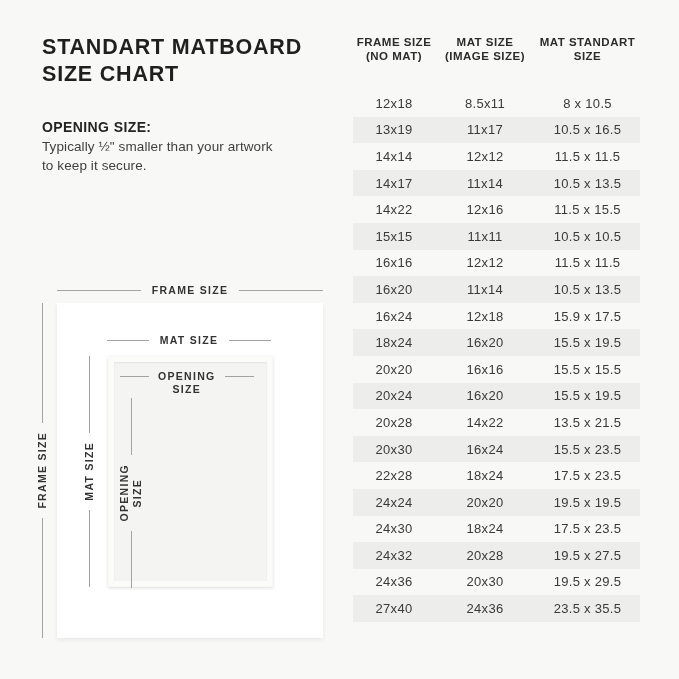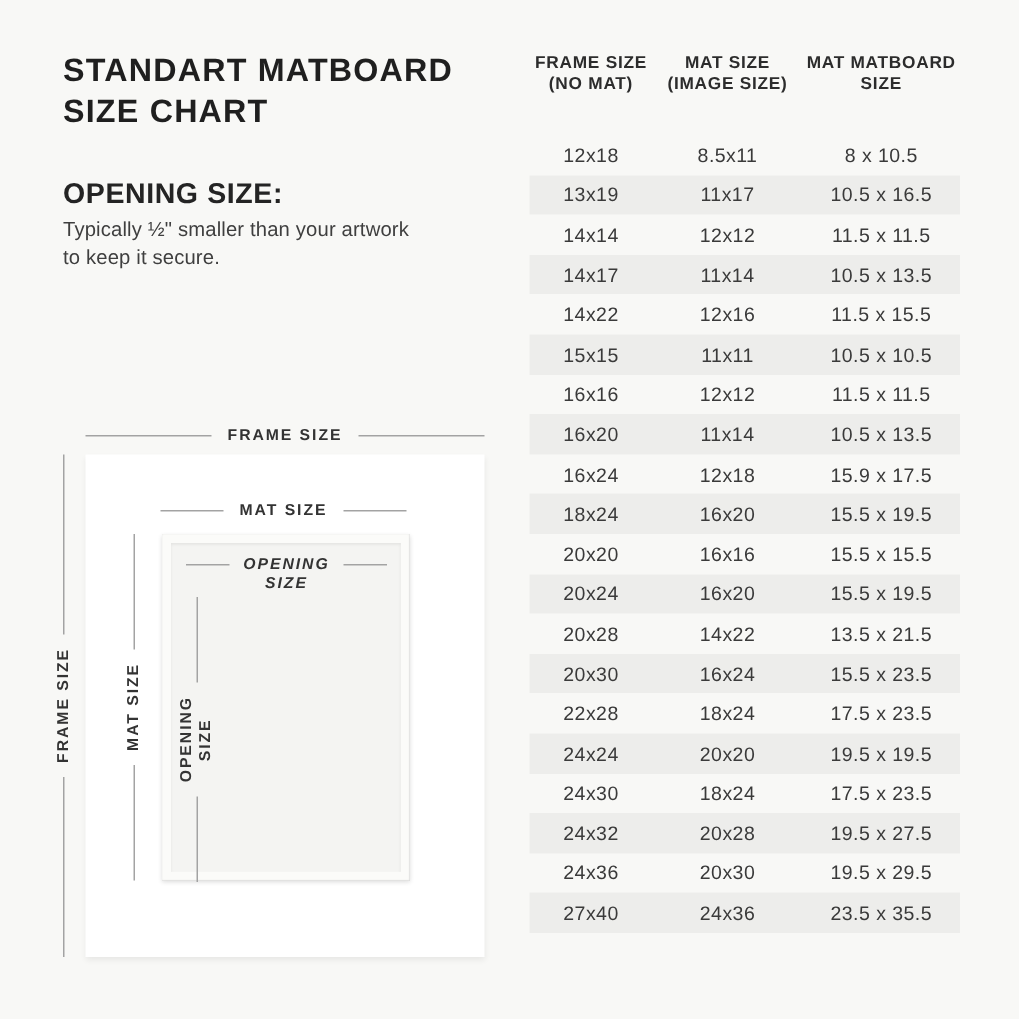--- a/index.html
+++ b/index.html
@@ -16,21 +16,21 @@
   
   .page-title{
     position:absolute; left:42px; top:34px;
     font-size:21.5px; font-weight:600; letter-spacing:.8px;
     line-height:27px; color:#1f1f1f;
   }
   .info-section{ position:absolute; left:42px; width:305px; }
   .info-section.s1{ top:119px; }
   .info-section.s2{ top:191px; }
   .info-heading{
-    font-size:19px; font-weight:600; letter-spacing:.4px; color:#242424;
+    font-size:14px; font-weight:600; letter-spacing:.4px; color:#242424;
     margin-bottom:3px;
   }
   .info-body{
     font-size:13.5px; font-weight:400; color:#3f3f3f;
     line-height:18.5px; white-space:pre-line; letter-spacing:.1px;
   }
 
   
   .diagram{ position:absolute; left:34px; top:283px; width:292px; height:356px; }
   .mline{ background:#a3a3a3; }
@@ -57,21 +57,21 @@
   .mat-measure-left{ left:24px; top:53px; height:231px; width:16px; }
   .mat-board{
     position:absolute; left:51px; top:53px; width:165px; height:231px;
     background:#fbfbf9; padding:6px;
     box-shadow:0 1px 3px rgba(0,0,0,.14), inset 0 0 1px rgba(0,0,0,.12);
   }
   .mat-opening-area{
     width:100%; height:100%; background:#f4f4f2;
     box-shadow:inset 0 1px 2px rgba(0,0,0,.07);
   }
-  .opening-measure-top{ left:63px; top:67px; width:142px; justify-content:center; align-items:flex-start;font-style:italic; }
+  .opening-measure-top{ left:63px; top:67px; width:142px; justify-content:flex-start; align-items:flex-start; }
   .opening-measure-top .hline{ max-width:29px; margin-top:6px; }
   .opening-measure-top .mlabel{ padding:0 9px; text-align:center; }
   .opening-measure-left{ left:59px; top:95px; height:190px; width:30px; }
 
   
   .size-table{ position:absolute; left:353px; top:36px; width:287px; }
   .thead{
     display:grid; grid-template-columns:82px 100px 105px;
     text-align:center; height:26px;
   }
@@ -158,21 +158,21 @@
     <div class="thead">
       <div class="th">
         <span>FRAME SIZE</span><br>
         <span>(NO MAT)</span>
       </div>
       <div class="th">
         <span>MAT SIZE</span><br>
         <span>(IMAGE SIZE)</span>
       </div>
       <div class="th">
-        <span>MAT MATBOARD</span><br>
+        <span>MAT STANDART</span><br>
         <span>SIZE</span>
       </div>
     </div>
     <div class="tbody">
         <div class="trow">
     <div class="tcell">12x18</div>
     <div class="tcell">8.5x11</div>
     <div class="tcell">8 x 10.5</div>
   </div>
         <div class="trow">

